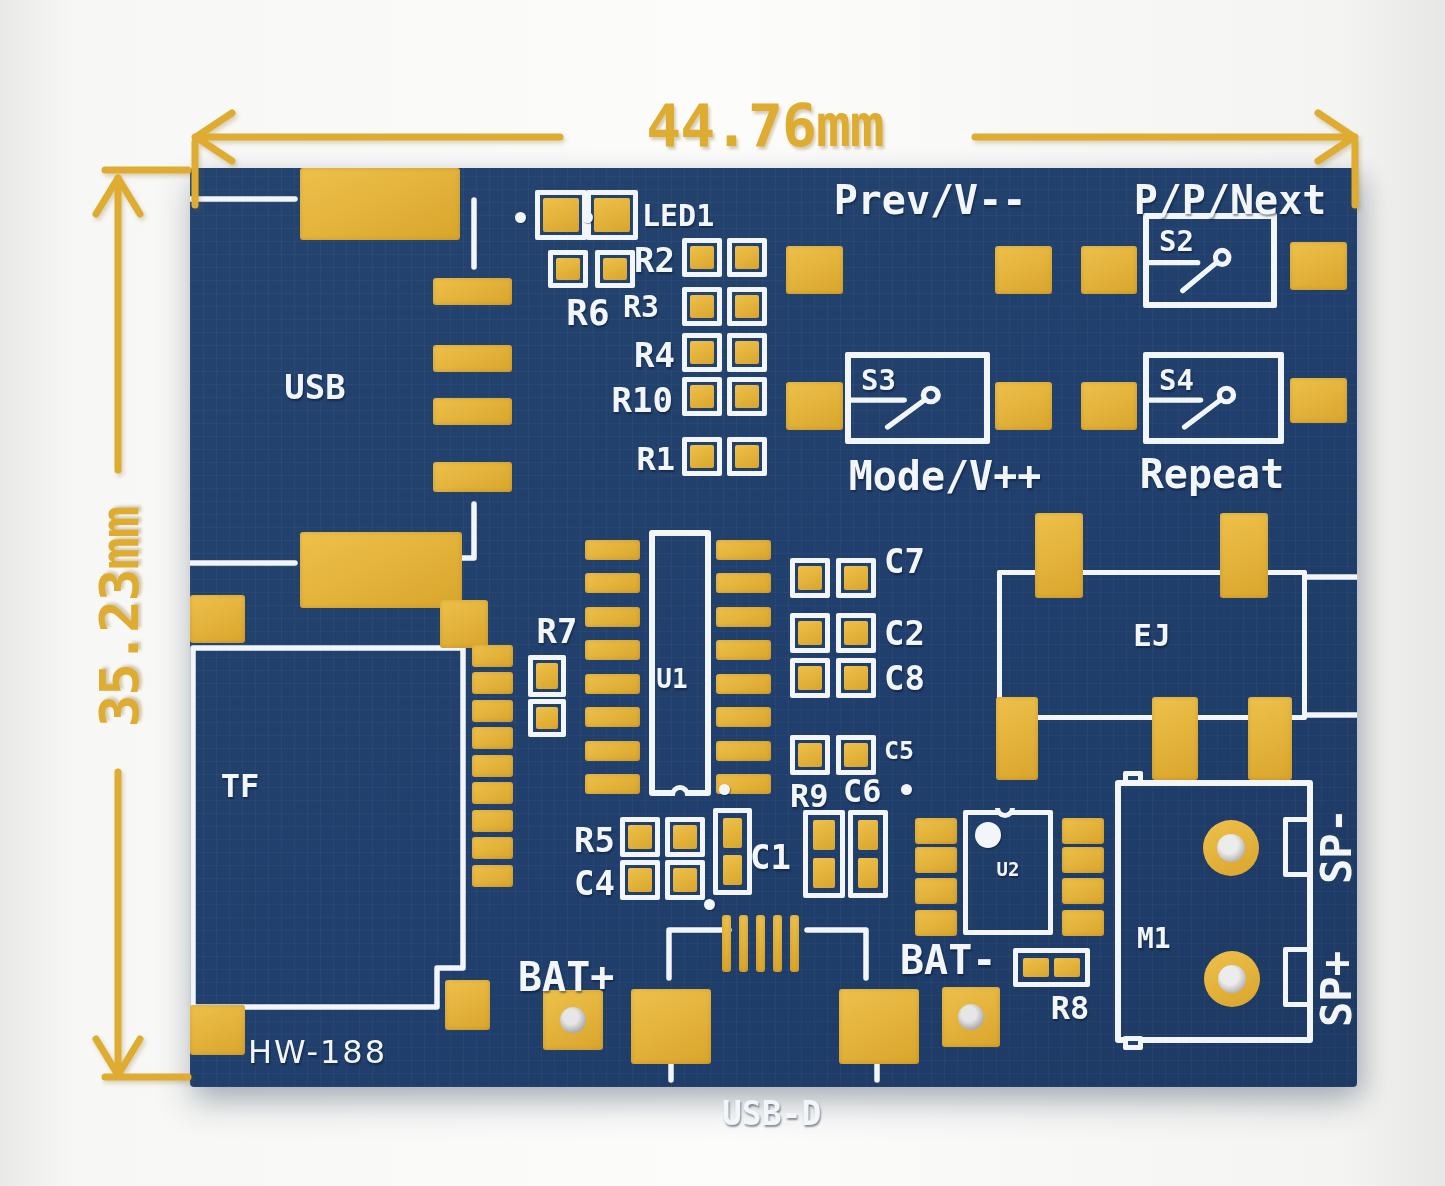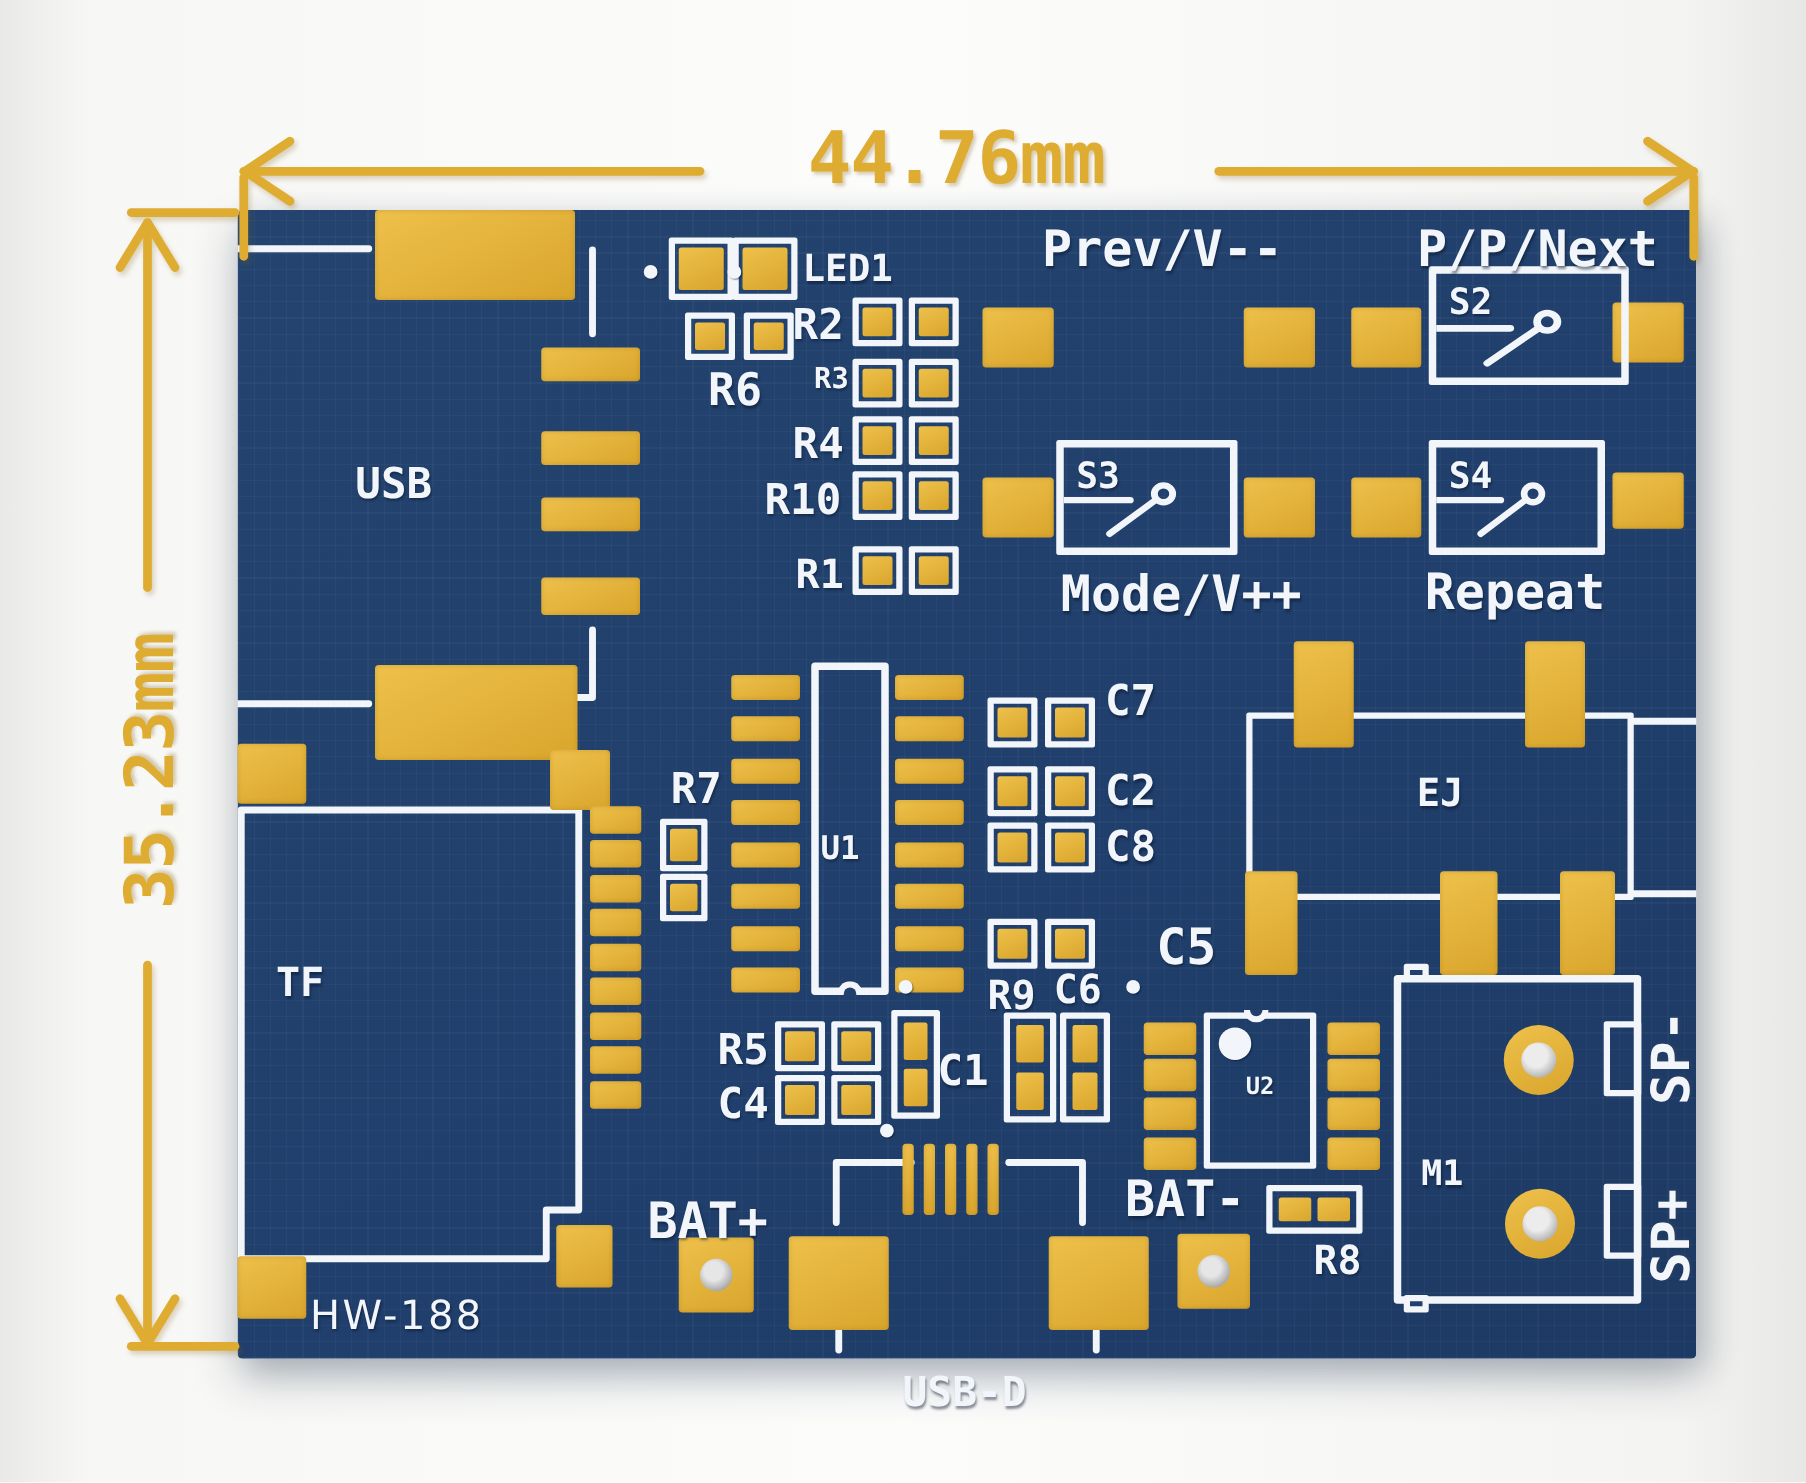--- a/index.html
+++ b/index.html
@@ -111,21 +111,21 @@
     <div class="st" style="left:452px;top:33px;font-size:30px">LED1</div>
 
     <div class="fp" style="left:358px;top:82px;width:40px;height:38px"></div>
     <div class="fp" style="left:405px;top:82px;width:40px;height:38px"></div>
     <div class="st ta-c" style="left:368px;top:127px;width:60px;font-size:36px">R6</div>
 
     <div class="st ta-r" style="left:420px;top:75px;width:65px;font-size:34px">R2</div>
     <div class="fp" style="left:492px;top:70px;width:40px;height:39px"></div>
     <div class="fp" style="left:537px;top:70px;width:40px;height:39px"></div>
 
-    <div class="st ta-r" style="left:424px;top:124px;width:65px;font-size:23px">R3</div>
+    <div class="st ta-r" style="left:404px;top:124px;width:65px;font-size:30px">R3</div>
     <div class="fp" style="left:492px;top:119px;width:40px;height:39px"></div>
     <div class="fp" style="left:537px;top:119px;width:40px;height:39px"></div>
 
     <div class="st ta-r" style="left:420px;top:170px;width:65px;font-size:34px">R4</div>
     <div class="fp" style="left:492px;top:165px;width:40px;height:39px"></div>
     <div class="fp" style="left:537px;top:165px;width:40px;height:39px"></div>
 
     <div class="st ta-r" style="left:405px;top:215px;width:78px;font-size:34px">R10</div>
     <div class="fp" style="left:492px;top:209px;width:40px;height:39px"></div>
     <div class="fp" style="left:537px;top:209px;width:40px;height:39px"></div>
@@ -141,21 +141,21 @@
 
     <div class="pad" style="left:596px;top:78px;width:57px;height:48px"></div>
     <div class="pad" style="left:805px;top:78px;width:57px;height:48px"></div>
     <div class="pad" style="left:891px;top:78px;width:56px;height:48px"></div>
     <div class="pad" style="left:1100px;top:74px;width:57px;height:48px"></div>
     <div class="pad" style="left:596px;top:214px;width:57px;height:48px"></div>
     <div class="pad" style="left:805px;top:214px;width:57px;height:48px"></div>
     <div class="pad" style="left:891px;top:214px;width:56px;height:48px"></div>
     <div class="pad" style="left:1100px;top:210px;width:57px;height:45px"></div>
 
-    <div class="sw" style="left:953px;top:45px;width:160px;height:95px">
+    <div class="sw" style="left:953px;top:45px;width:134px;height:95px">
       <span class="swref">S2</span>
       <svg viewBox="0 0 145 95" preserveAspectRatio="none">
         <g stroke="#f2f6fa" stroke-width="6" fill="none" stroke-linecap="round">
           <path d="M0 50 H58"></path>
             <path d="M40 82 L80 50"></path>
             <circle cx="87" cy="44" r="8"></circle>
         </g>
       </svg>
     </div>
     <div class="sw" style="left:655px;top:184px;width:145px;height:92px">
@@ -207,21 +207,21 @@
     <div class="fp" style="left:646px;top:390px;width:40px;height:40px"></div>
     <div class="st" style="left:694px;top:376px;font-size:34px">C7</div>
     <div class="fp" style="left:600px;top:445px;width:40px;height:40px"></div>
     <div class="fp" style="left:646px;top:445px;width:40px;height:40px"></div>
     <div class="st" style="left:694px;top:448px;font-size:34px">C2</div>
     <div class="fp" style="left:600px;top:490px;width:40px;height:40px"></div>
     <div class="fp" style="left:646px;top:490px;width:40px;height:40px"></div>
     <div class="st" style="left:694px;top:493px;font-size:34px">C8</div>
     <div class="fp" style="left:600px;top:567px;width:40px;height:40px"></div>
     <div class="fp" style="left:646px;top:567px;width:40px;height:40px"></div>
-    <div class="st" style="left:735px;top:570px;font-size:40px">C5</div>
+    <div class="st" style="left:694px;top:570px;font-size:25px">C5</div>
 
     <div class="outline" style="left:807px;top:402px;width:310px;height:150px"></div>
     <div class="st ta-c" style="left:930px;top:452px;width:64px;font-size:31px">EJ</div>
     <div class="pad" style="left:845px;top:345px;width:48px;height:85px"></div>
     <div class="pad" style="left:1030px;top:345px;width:48px;height:85px"></div>
     <div class="pad" style="left:806px;top:529px;width:42px;height:83px"></div>
     <div class="pad" style="left:962px;top:529px;width:46px;height:83px"></div>
     <div class="pad" style="left:1058px;top:529px;width:44px;height:83px"></div>
 
     <div class="st ta-r" style="left:355px;top:655px;width:70px;font-size:34px">R5</div>

